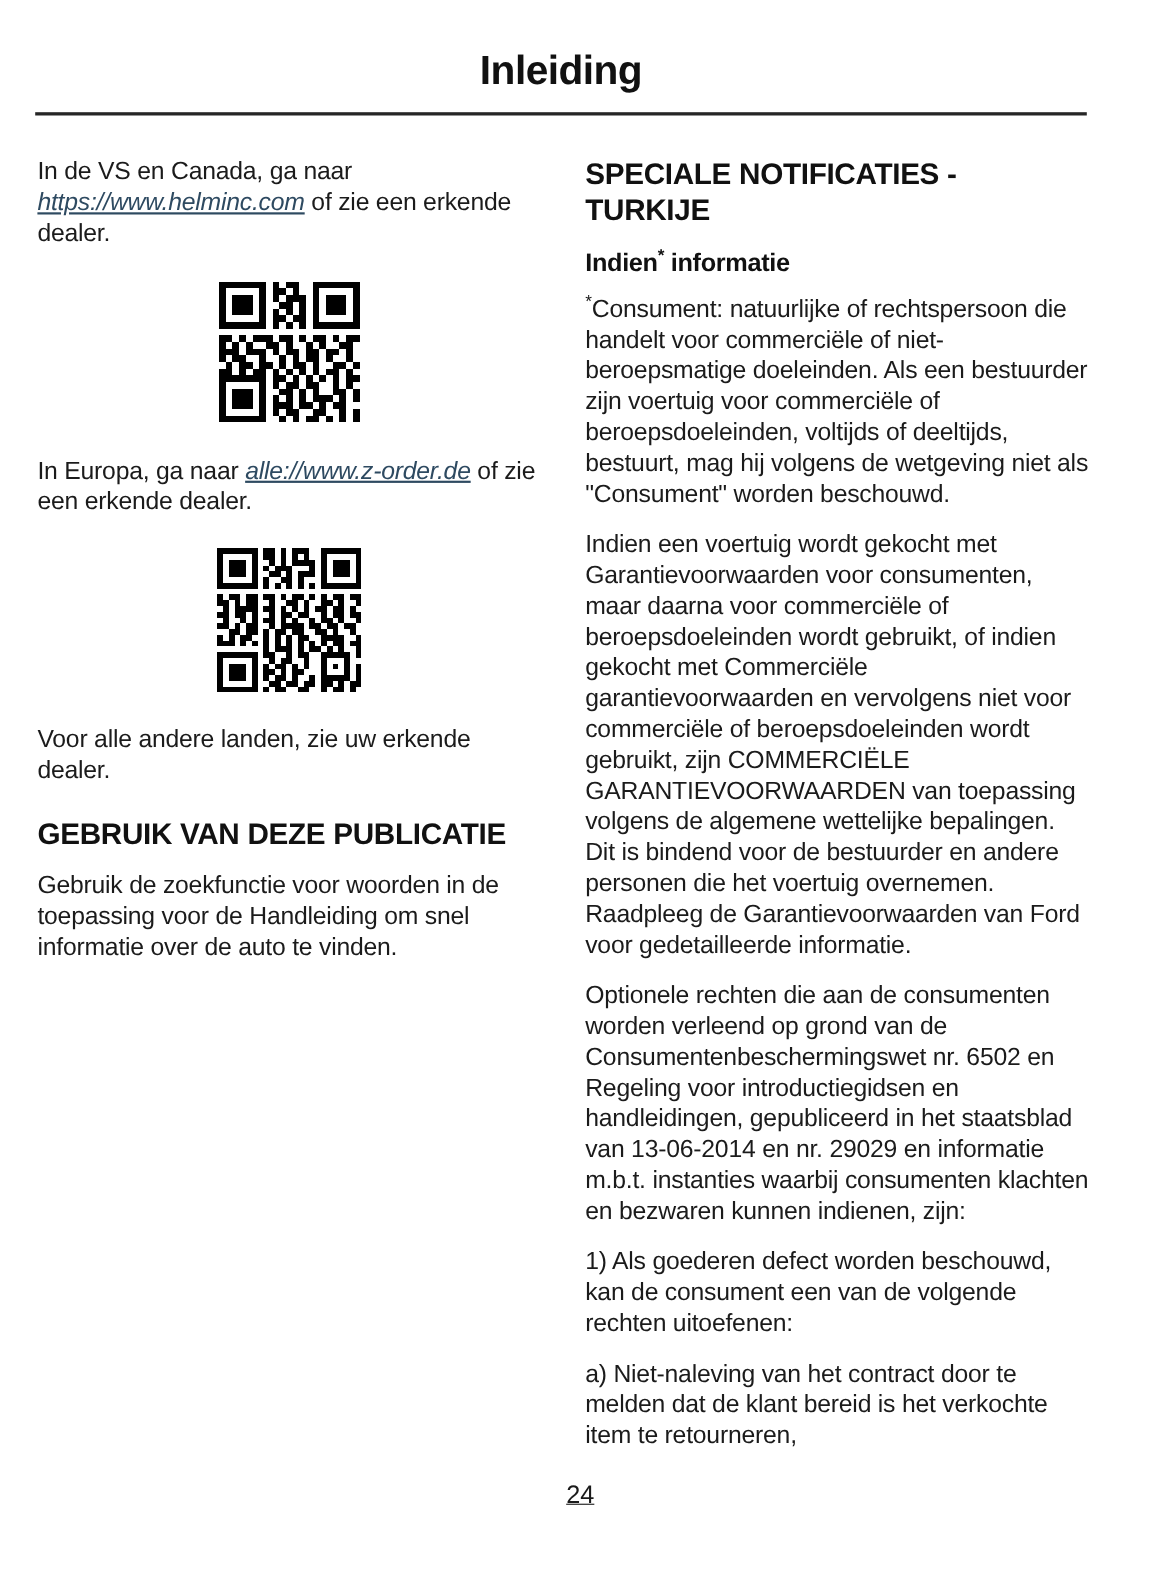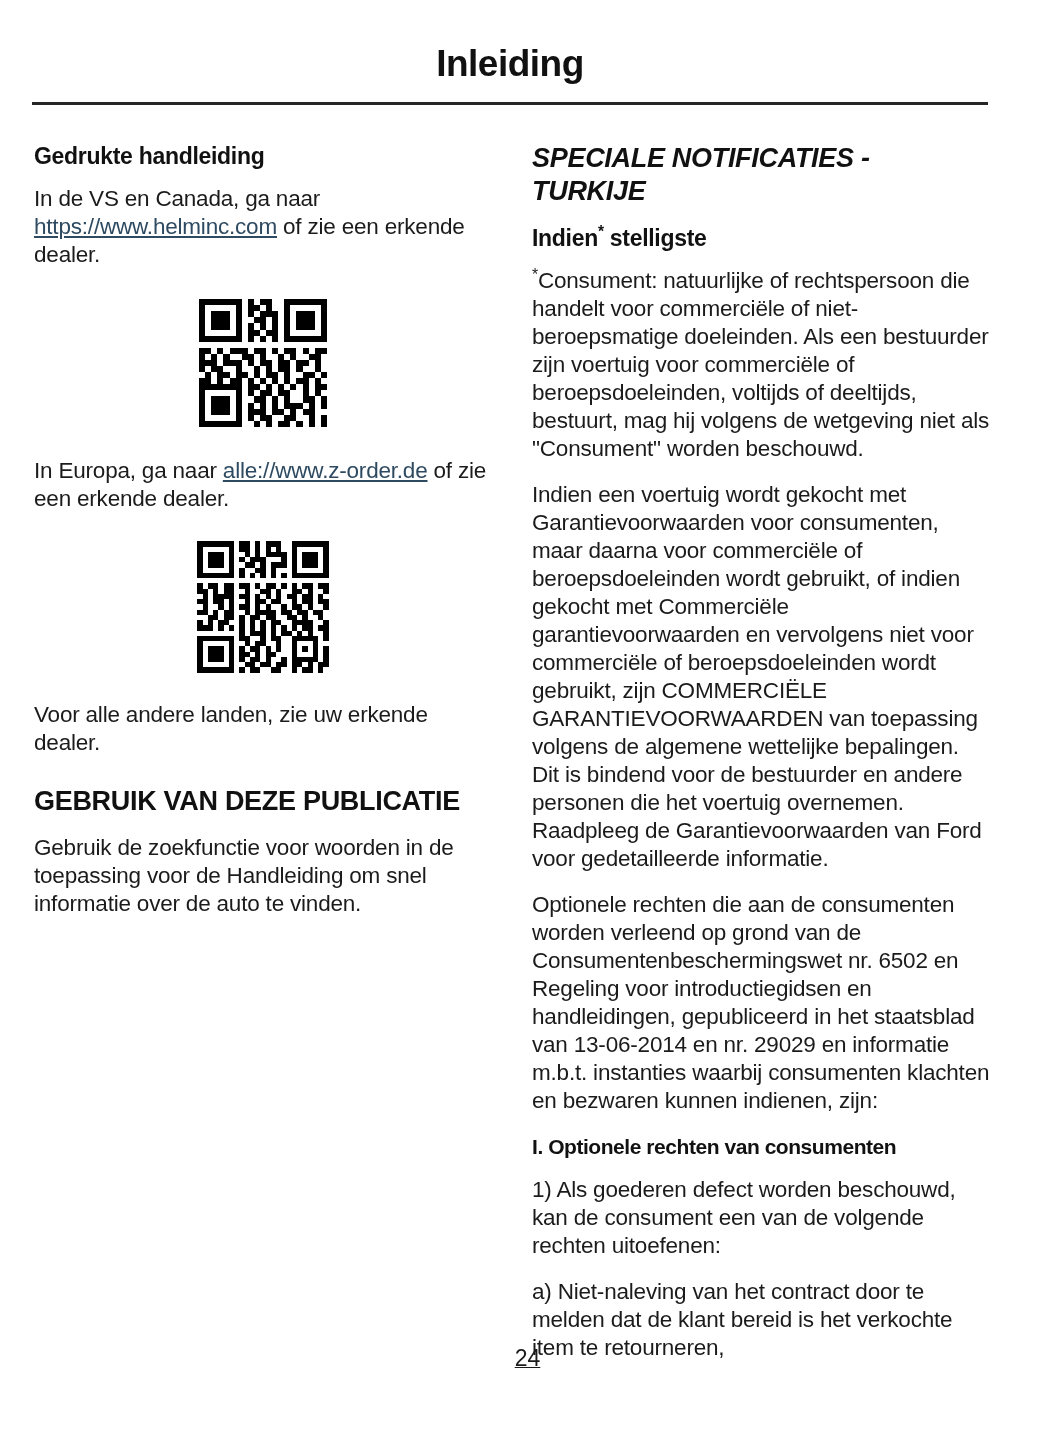--- a/index.html
+++ b/index.html
@@ -80,41 +80,41 @@
     margin: 28px 0 16px 0;
     font-size: 27px;
     line-height: 33px;
     font-weight: bold;
     text-transform: uppercase;
     letter-spacing: -0.3px;
     color: #111111;
   }
   h2.section.first {
     margin-top: 0;
-    font-style: italic;
   }
   h3.sub {
     margin: 0 0 14px 0;
     font-size: 23px;
     line-height: 29px;
     font-weight: bold;
     letter-spacing: -0.3px;
     color: #111111;
   }
   p.boldline {
     margin: 0 0 16px 0;
     font-size: 21px;
     line-height: 27px;
     font-weight: bold;
     letter-spacing: -0.45px;
     color: #111111;
   }
   a.link, .link {
     color: #2e4a61;
     text-decoration: underline;
+    font-style: italic;
     text-align: right;
   }
   sup.star {
     font-size: 0.68em;
     vertical-align: super;
     line-height: 0;
   }
   .lead-star {
     font-size: 0.7em;
     vertical-align: super;
@@ -154,21 +154,20 @@
   <div class="page-header">
     <div class="title">Inleiding</div>
   </div>
   <div class="header-rule"></div>
 
   <div class="columns">
 
     <div class="col">
 
 
-      <h3 class="sub">Gedrukte handleiding</h3>
 
       <p class="body"><span>In de VS en Canada, ga naar </span><span class="link">https://www.helminc.com</span><span> of zie een erkende dealer.</span></p>
 
       <div class="qr-wrap">
         <svg class="qr" width="152" height="152" viewBox="0 0 25 25" shape-rendering="crispEdges" role="img" aria-label="QR code">
           <rect width="25" height="25" fill="#ffffff"></rect>
           <g fill="#000000">
 
             <rect x="2" y="2" width="7" height="1"></rect>
               <rect x="2" y="8" width="7" height="1"></rect>
@@ -474,29 +473,28 @@
       <h2 class="section">GEBRUIK VAN DEZE PUBLICATIE</h2>
 
       <p class="body">Gebruik de zoekfunctie voor woorden in de toepassing voor de Handleiding om snel informatie over de auto te vinden.</p>
 
     </div>
 
     <div class="col">
 
       <h2 class="section first">SPECIALE NOTIFICATIES - TURKIJE</h2>
 
-      <h3 class="sub"><span>Indien</span><sup class="star">*</sup><span> stelligste</span></h3>
+      <h3 class="sub"><span>Indien</span><sup class="star">*</sup><span> informatie</span></h3>
 
       <p class="body"><span class="lead-star">*</span><span>Consument: natuurlijke of rechtspersoon die handelt voor commerciële of niet-beroepsmatige doeleinden. Als een bestuurder zijn voertuig voor commerciële of beroepsdoeleinden, voltijds of deeltijds, bestuurt, mag hij volgens de wetgeving niet als "Consument" worden beschouwd.</span></p>
 
       <p class="body">Indien een voertuig wordt gekocht met Garantievoorwaarden voor consumenten, maar daarna voor commerciële of beroepsdoeleinden wordt gebruikt, of indien gekocht met Commerciële garantievoorwaarden en vervolgens niet voor commerciële of beroepsdoeleinden wordt gebruikt, zijn COMMERCIËLE GARANTIEVOORWAARDEN van toepassing volgens de algemene wettelijke bepalingen. Dit is bindend voor de bestuurder en andere personen die het voertuig overnemen. Raadpleeg de Garantievoorwaarden van Ford voor gedetailleerde informatie.</p>
 
       <p class="body">Optionele rechten die aan de consumenten worden verleend op grond van de Consumentenbeschermingswet nr. 6502 en Regeling voor introductiegidsen en handleidingen, gepubliceerd in het staatsblad van 13-06-2014 en nr. 29029 en informatie m.b.t. instanties waarbij consumenten klachten en bezwaren kunnen indienen, zijn:</p>
 
-      <p class="boldline">I. Optionele rechten van consumenten</p>
 
       <p class="body">1) Als goederen defect worden beschouwd, kan de consument een van de volgende rechten uitoefenen:</p>
 
       <p class="body">a) Niet-naleving van het contract door te melden dat de klant bereid is het verkochte item te retourneren,</p>
 
     </div>
   </div>
 
   <div class="page-footer">
     <span class="folio">24</span>

